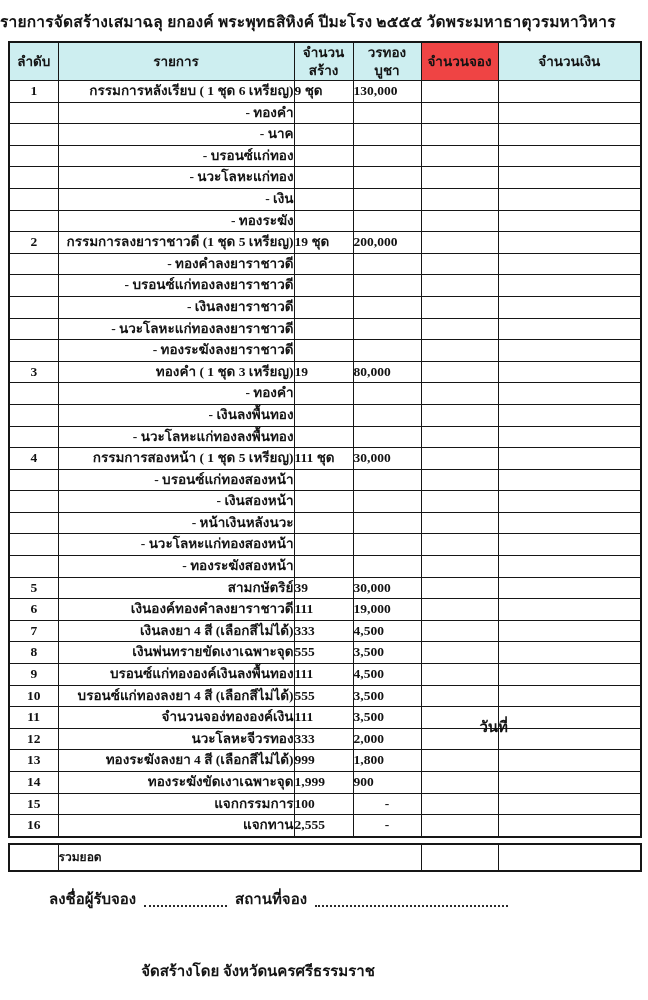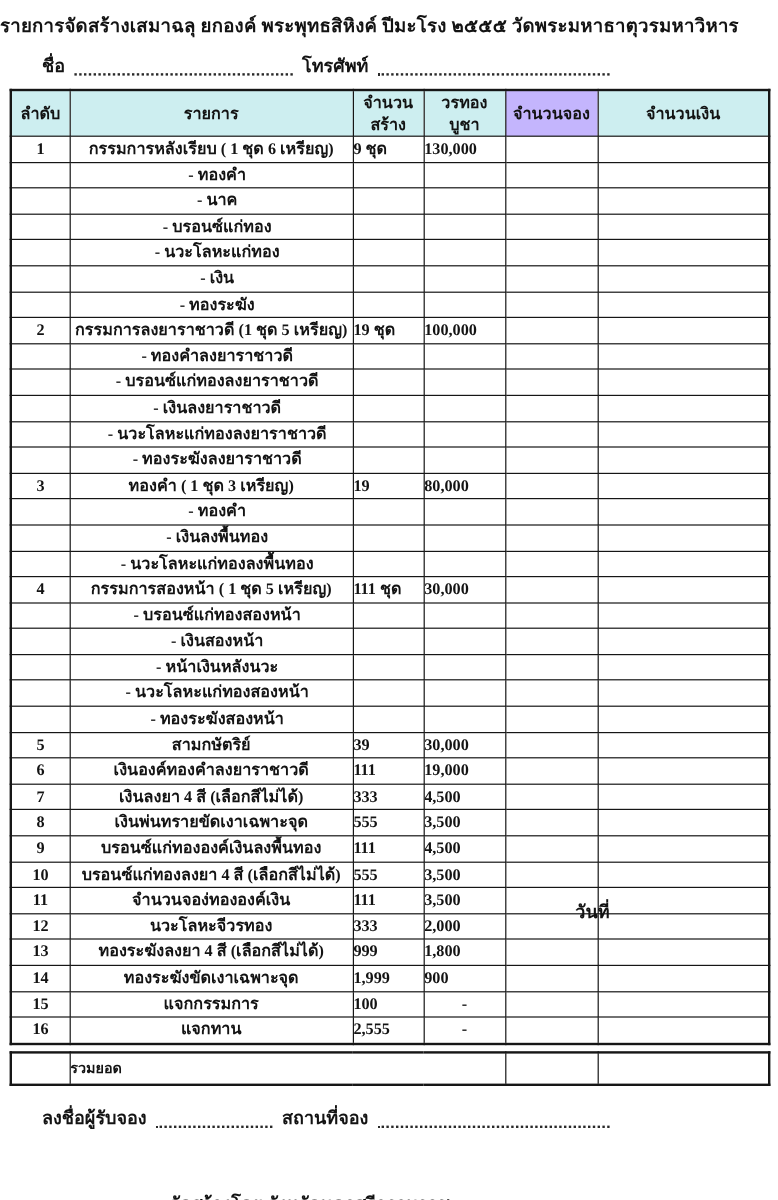--- a/index.html
+++ b/index.html
@@ -27,47 +27,41 @@
     border:2px solid #161616;
   }
   table.grid th, table.grid td {
     border:1px solid #161616; padding:0;
     font-size:13.5px; overflow:hidden; white-space:nowrap;
   }
   thead th { font-weight:bold; text-align:center; vertical-align:middle; height:37px; }
   thead th div { line-height:18px; height:18px; }
   tbody td { height:20.6px; line-height:20.6px; }
   td.no   { text-align:center; }
-  td.item { text-align:center; padding-left:4px; }
+  td.item { text-align:right; padding-left:4px; }
   td.item.sub { padding-left:10px; }
   td.qty  { text-align:left; padding-right:3px; }
   td.price{ text-align:left; padding-right:13px; }
   td.price.dash { text-align:center; padding-right:0; }
 
   table.total-table { margin-top:5px; }
   table.total-table td { height:25px; line-height:25px; font-size:12px; }
   td.totallabel { text-align:left; padding-left:11px; }
 
-  .sign-row { margin:17px 8px 0 35px; height:22px; }
+  .sign-row { margin:17px 8px 0 49px; height:22px; }
   .date-row { margin:5px 8px 0 0; height:22px; justify-content:flex-end;flex-direction:column; }
   .center-lines { margin-top:20px; text-align:center; font-size:15px; line-height:27px; }
 </style>
 </head>
 <body>
 
 <div class="page">
 
   <div class="title">รายการจัดสร้างเสมาฉลุ ยกองค์ พระพุทธสิหิงค์ ปีมะโรง ๒๕๕๕   วัดพระมหาธาตุวรมหาวิหาร</div>
 
-  <div class="fill-row name-line">
-    <span>ชื่อ</span>
-    <span class="dots"></span>
-    <span>โทรศัพท์</span>
-    <span class="dots fixed"></span>
-  </div>
 
   <div class="tablewrap">
     <table class="grid main-table">
       <colgroup>
         <col style="width:49px">
           <col style="width:236px">
           <col style="width:59px">
         <col style="width:68px">
           <col style="width:77px">
           <col style="width:143px">
@@ -81,21 +75,21 @@
               <div>รายการ</div>
             </th>
           <th style="background: rgb(205, 238, 240);">
             <div>จำนวน</div>
               <div>สร้าง</div>
           </th>
           <th style="background: rgb(205, 238, 240);">
             <div>วรทอง</div>
               <div>บูชา</div>
           </th>
-          <th style="background: #c4b5fd;">
+          <th style="background: #ef4444;">
               <div>จำนวนจอง</div>
             </th>
           <th style="background: rgb(205, 238, 240);">
               <div>จำนวนเงิน</div>
             </th>
         </tr>
       </thead>
       <tbody>
           <tr>
             <td class="no">1</td>
@@ -150,21 +144,21 @@
             <td class="item sub">- ทองระฆัง</td>
             <td class="qty"></td>
             <td class="price"></td>
             <td class="reserve"></td>
             <td class="amount"></td>
           </tr>
           <tr>
             <td class="no">2</td>
             <td class="item">กรรมการลงยาราชาวดี (1 ชุด 5 เหรียญ)</td>
             <td class="qty">19 ชุด</td>
-            <td class="price">100,000</td>
+            <td class="price">200,000</td>
             <td class="reserve"></td>
             <td class="amount"></td>
           </tr>
           <tr>
             <td class="no"></td>
             <td class="item sub">- ทองคำลงยาราชาวดี</td>
             <td class="qty"></td>
             <td class="price"></td>
             <td class="reserve"></td>
             <td class="amount"></td>

